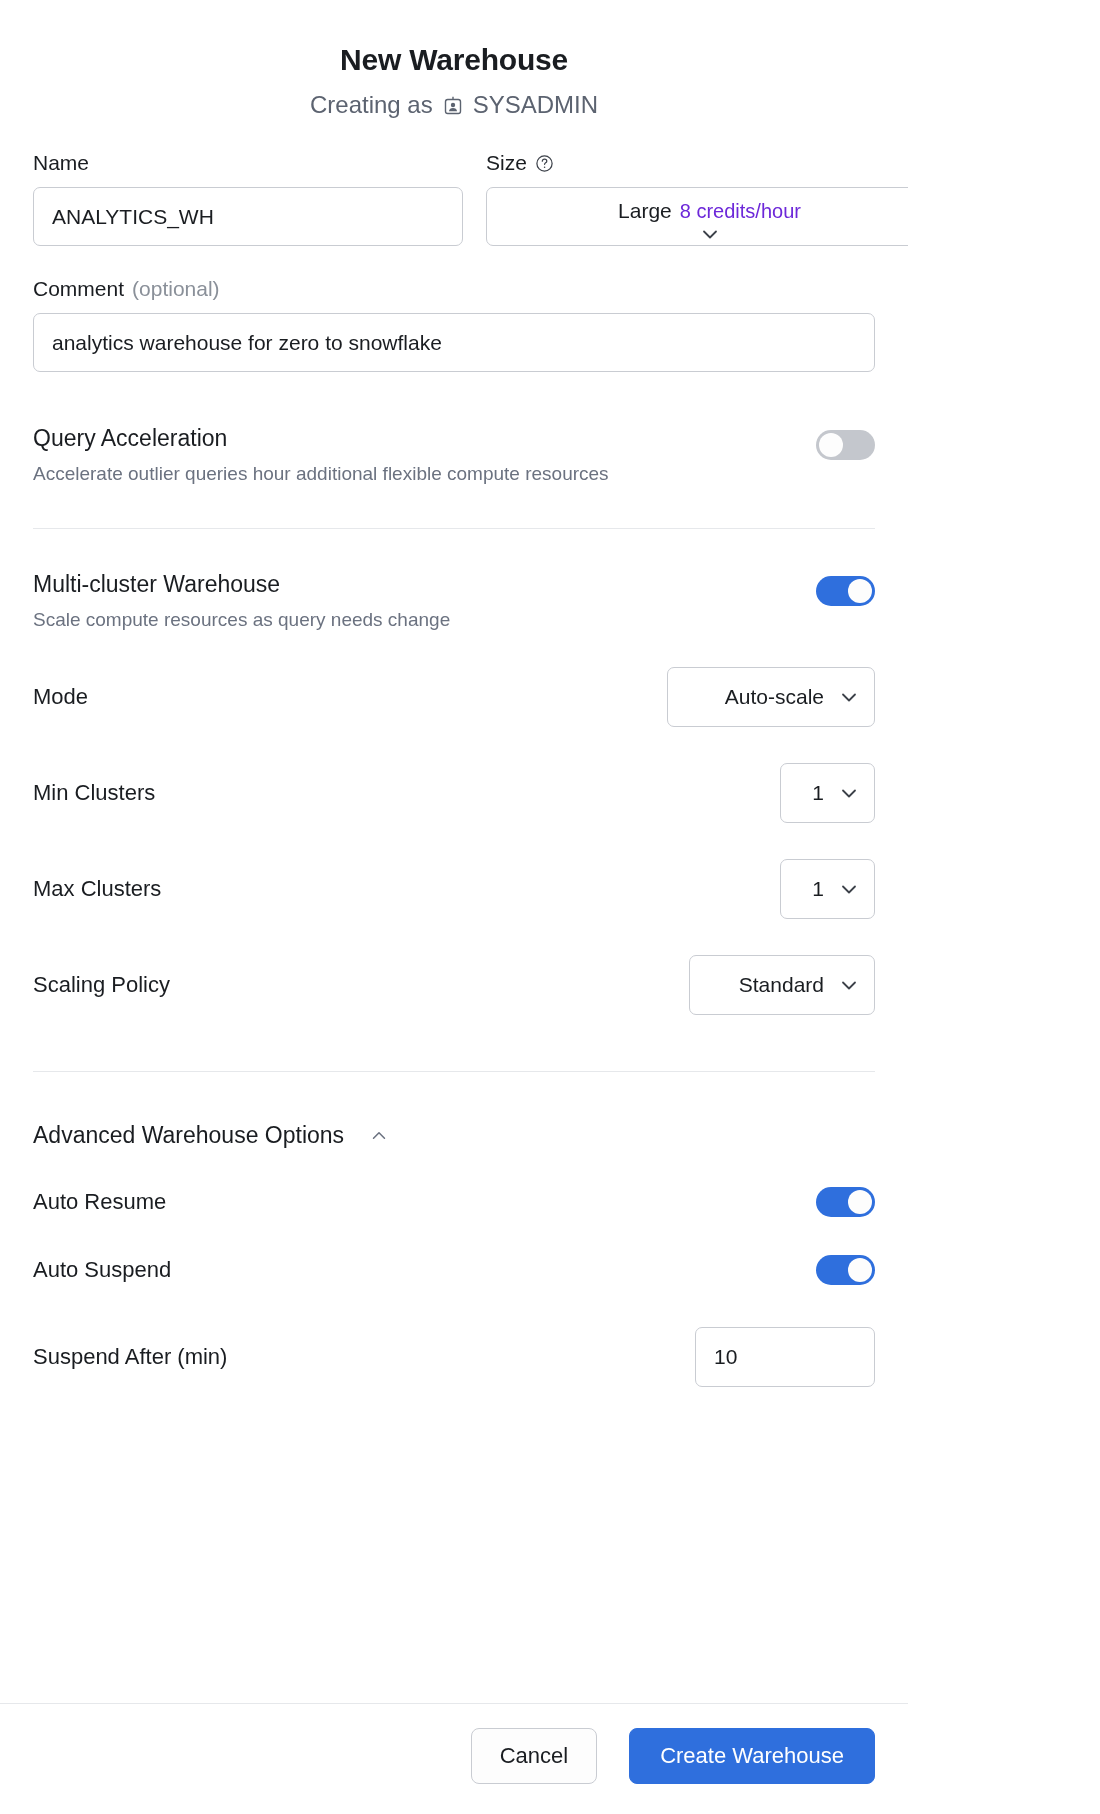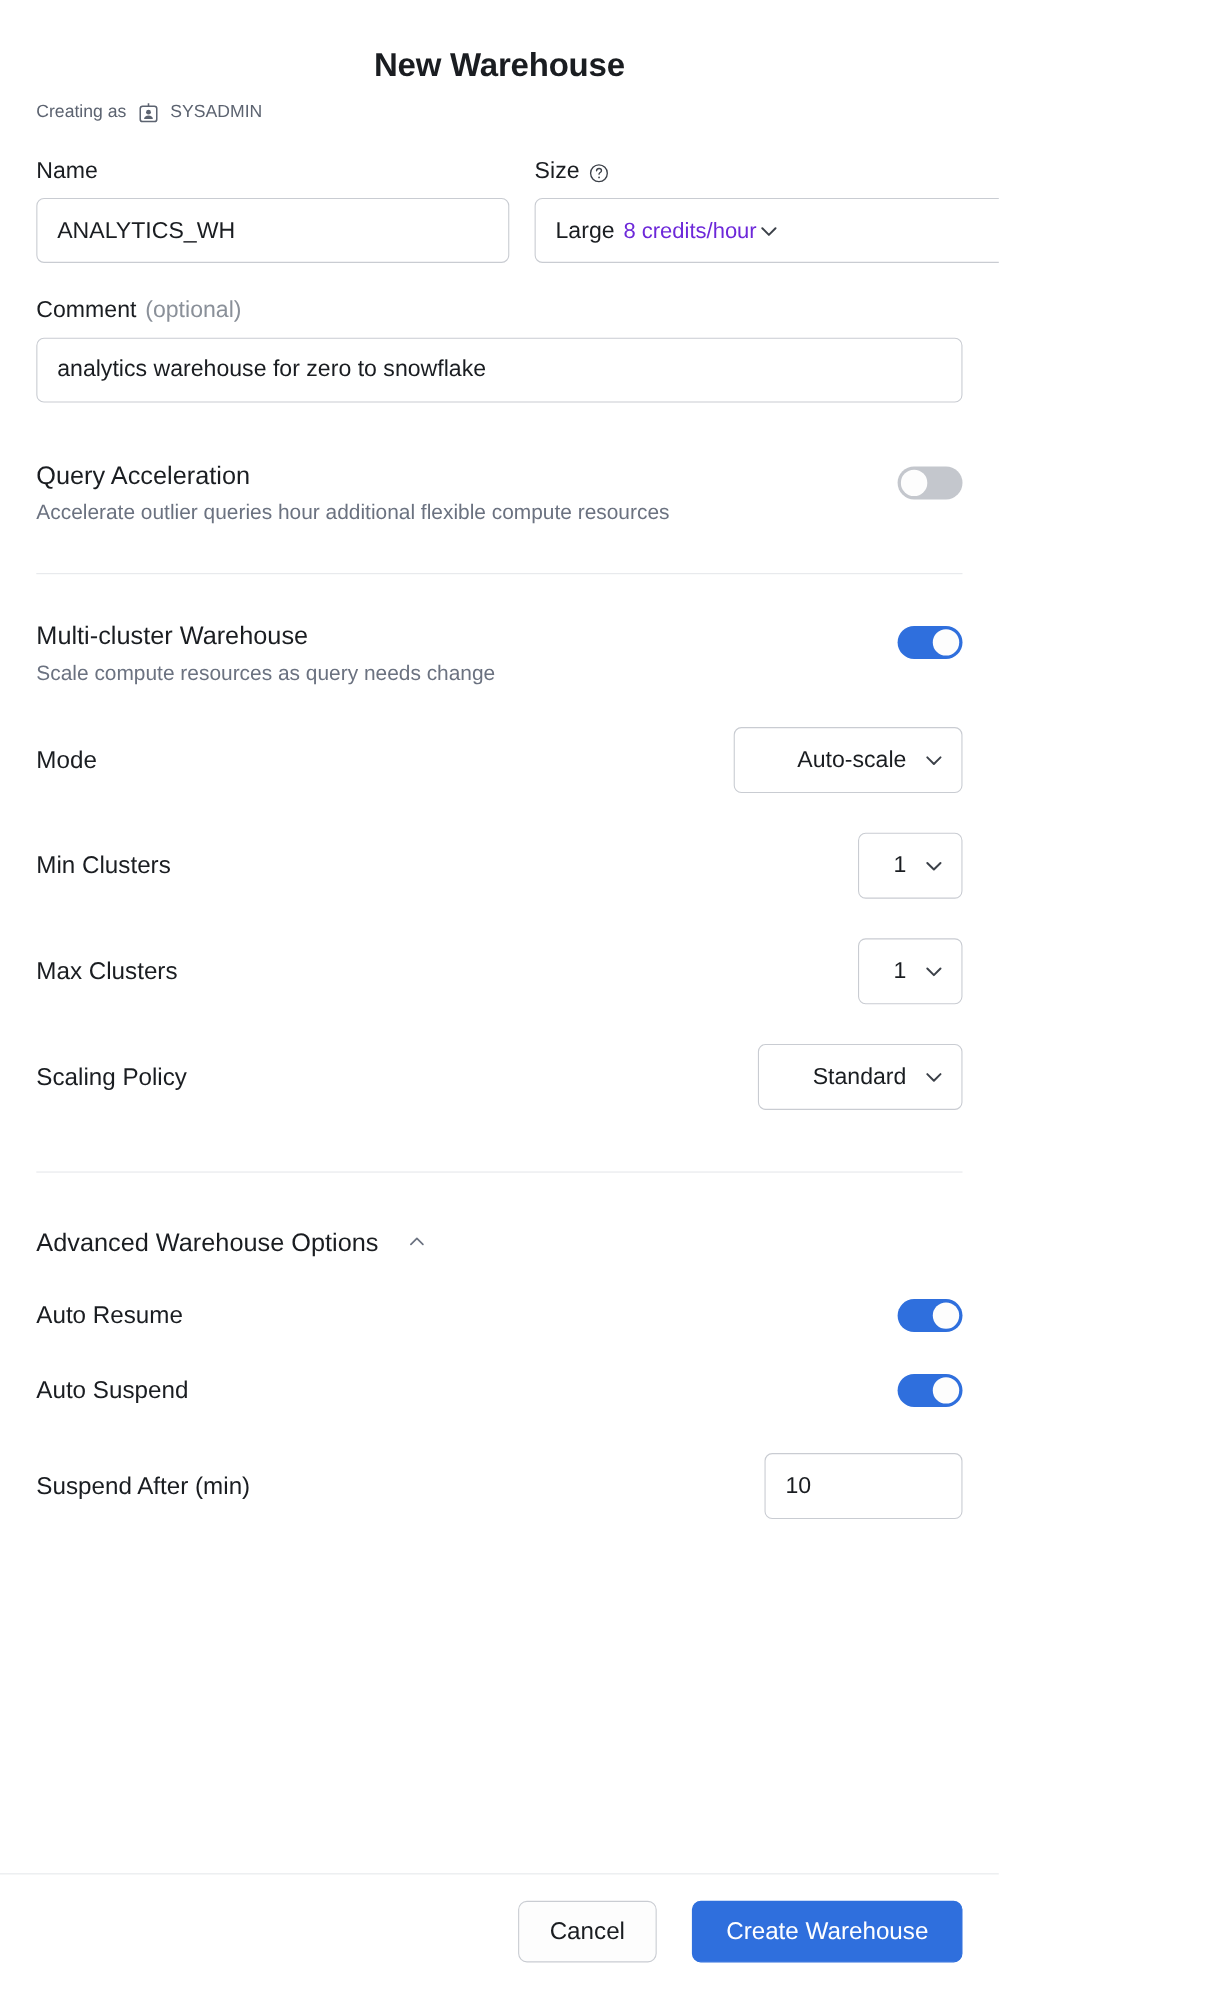--- a/index.html
+++ b/index.html
@@ -39,25 +39,25 @@
   .dialog-title {
     font-size: 30px;
     font-weight: bold;
     letter-spacing: -0.2px;
     color: #1a1d21;
     line-height: 1.2;
     margin: 0;
   }
   .creating-as {
     margin-top: 13px;
-    font-size: 16px;
+    font-size: 24px;
     color: #5c6370;
     display: flex;
     align-items: center;
-    justify-content: flex-start;
+    justify-content: center;
     gap: 9px;
     line-height: 1.2;
   }
   .badge-icon {
     display: inline-flex;
     width: 22px;
     height: 22px;
     align-items: center;
     justify-content: center;
     position: relative;
@@ -98,22 +98,23 @@
     border: 1px solid #c9ccd2;
     border-radius: 7px;
     background: #fff;
     display: flex;
     align-items: center;
     padding: 0 18px;
     font-size: 21px;
     color: #1a1d21;
   }
   .input-box.select {
-    justify-content: flex-start;
+    justify-content: flex-end;
     padding-right: 4px;
+    flex-direction: column;
   }
   .select-value { display: flex; align-items: baseline; gap: 8px; }
   .select-value .sub { color: #6d28d9; font-size: 20px; }
 
   .comment-block { margin-top: 30px; }
   .comment-block .input-box { width: 100%; }
 
   .chev {
     display: inline-flex;
     width: 22px;

